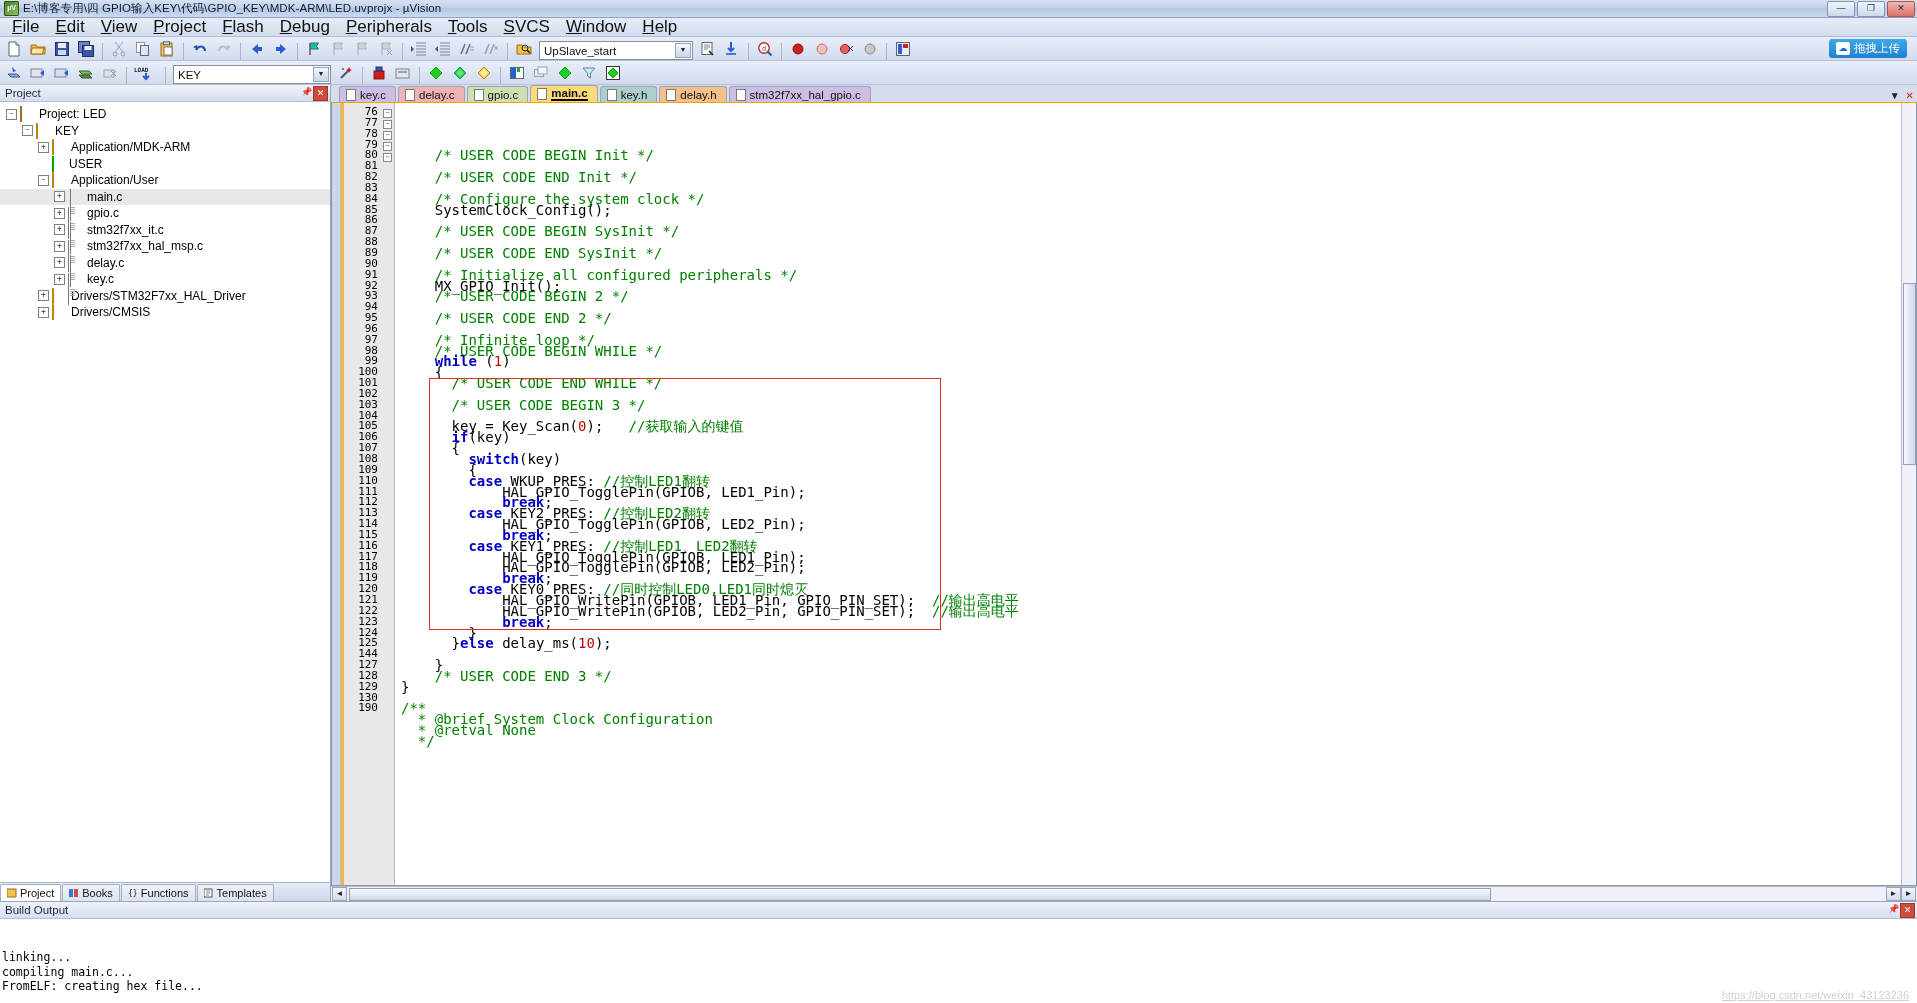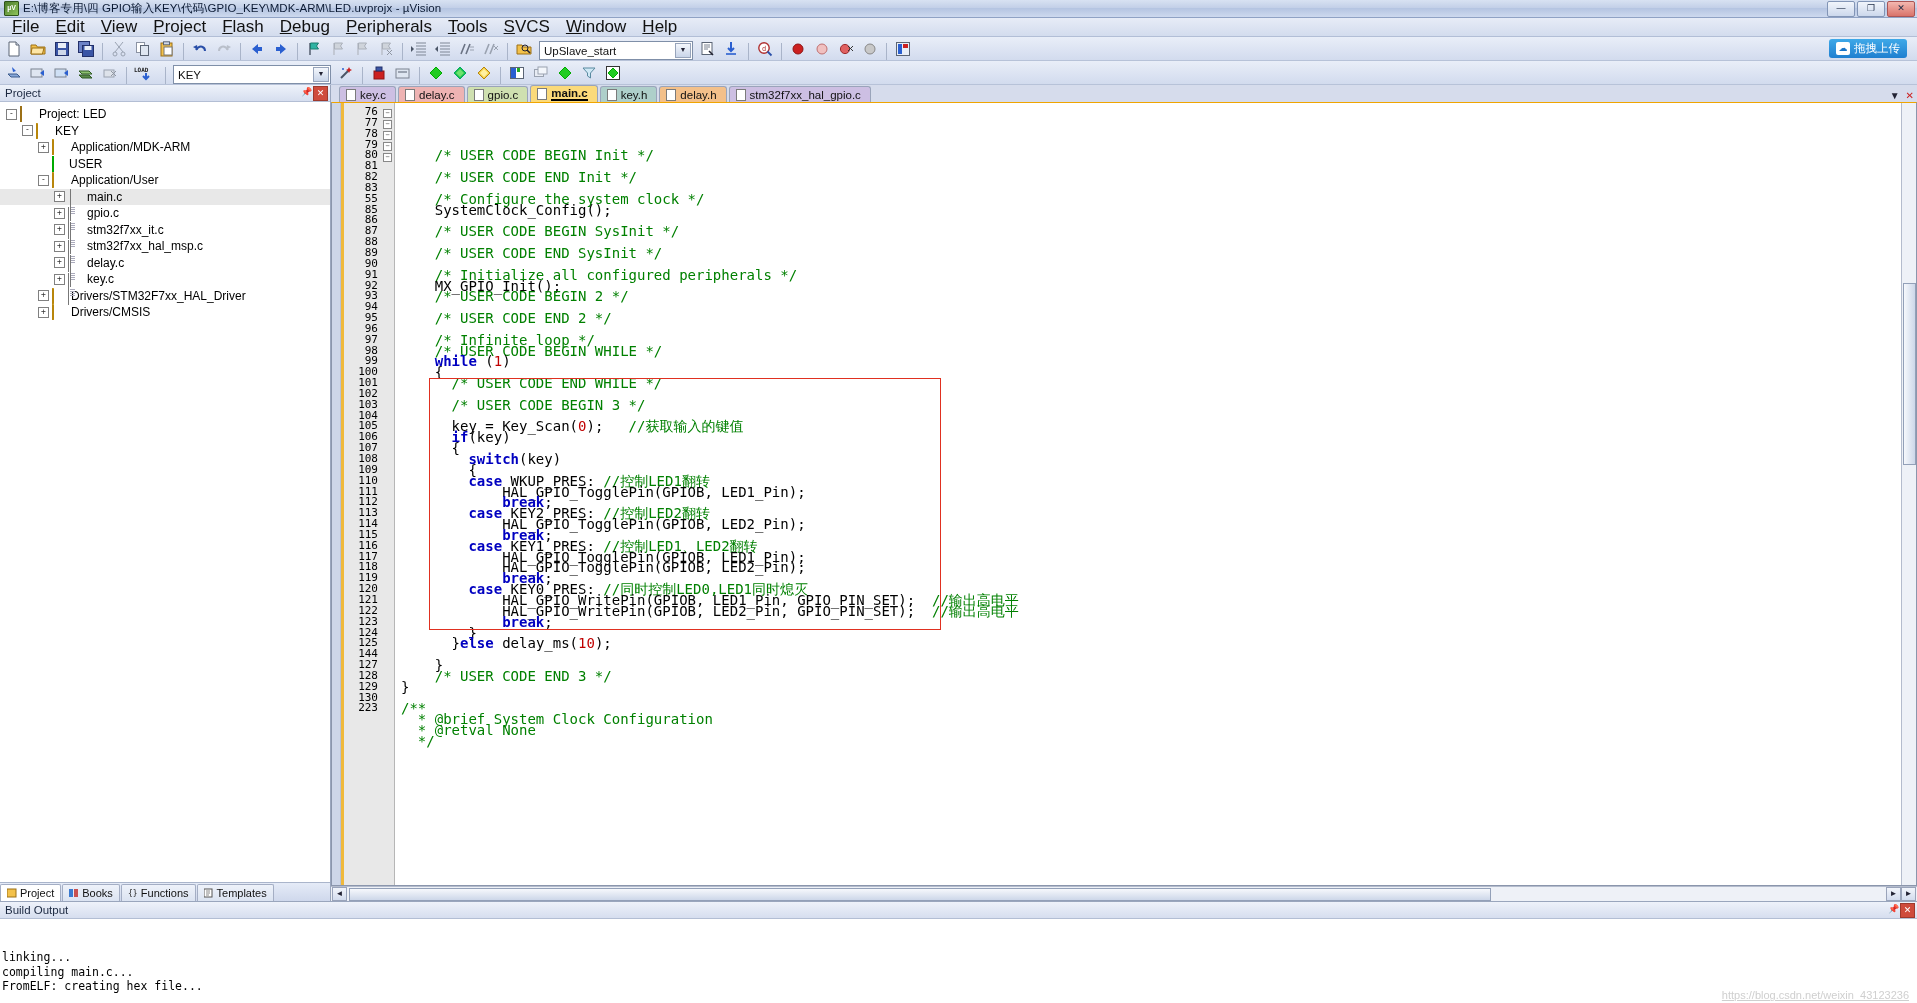--- a/index.html
+++ b/index.html
@@ -711,21 +711,21 @@
         <div class="gutter-amber"></div>
         <div class="linenums" id="linenums">
             <div class="ln">76</div>
             <div class="ln">77</div>
             <div class="ln">78</div>
             <div class="ln">79</div>
             <div class="ln">80</div>
             <div class="ln">81</div>
             <div class="ln">82</div>
             <div class="ln">83</div>
-            <div class="ln">55</div>
+            <div class="ln">84</div>
             <div class="ln">85</div>
             <div class="ln">86</div>
             <div class="ln">87</div>
             <div class="ln">88</div>
             <div class="ln">89</div>
             <div class="ln">90</div>
             <div class="ln">91</div>
             <div class="ln">92</div>
             <div class="ln">93</div>
             <div class="ln">94</div>
@@ -758,21 +758,21 @@
             <div class="ln">121</div>
             <div class="ln">122</div>
             <div class="ln">123</div>
             <div class="ln">124</div>
             <div class="ln">125</div>
             <div class="ln">144</div>
             <div class="ln">127</div>
             <div class="ln">128</div>
             <div class="ln">129</div>
             <div class="ln">130</div>
-            <div class="ln">223</div>
+            <div class="ln">190</div>
           </div>
         <div class="foldcol" id="foldcol">
             <div class="ln"></div>
             <div class="ln"></div>
             <div class="ln"></div>
             <div class="ln"></div>
             <div class="ln"></div>
             <div class="ln"></div>
             <div class="ln"></div>
             <div class="ln"></div>

